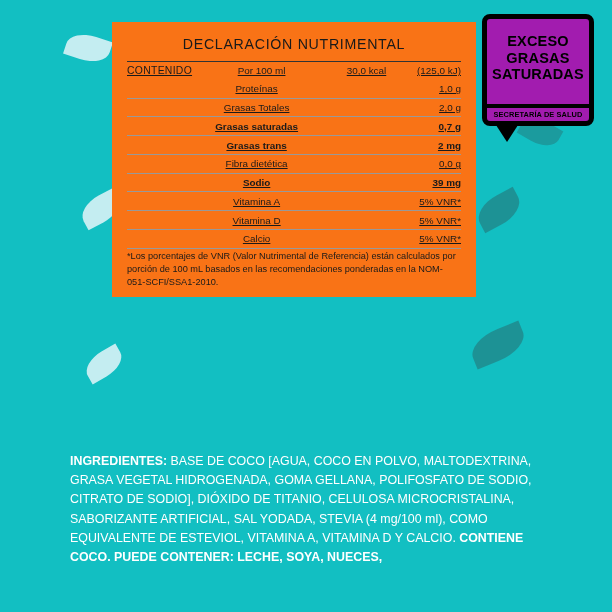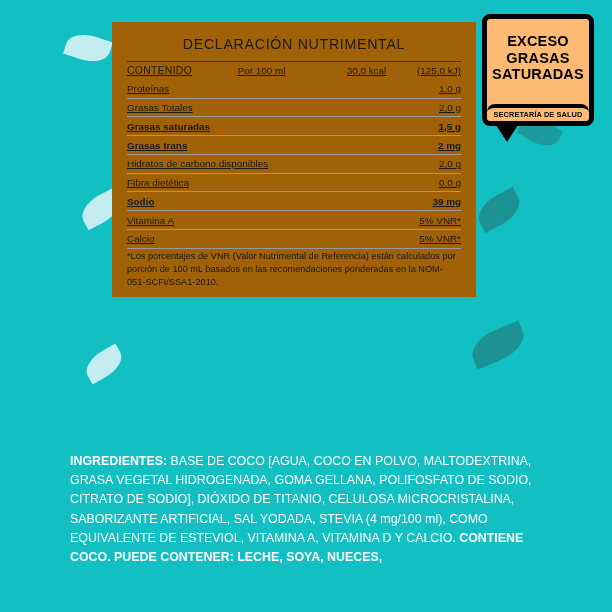--- a/index.html
+++ b/index.html
@@ -35,21 +35,21 @@
     position: absolute;
     left: 482px;
     top: 14px;
     width: 112px;
     height: 112px;
     z-index: 5;
   }
   .seal-body {
     position: absolute;
     inset: 0;
-    background: #fdba74;
+    background: #a21caf;
     border: 5px solid #000;
     border-radius: 8px;
     box-sizing: border-box;
     display: flex;
     flex-direction: column;
     align-items: center;
     justify-content: flex-start;
     padding-top: 14px;
   }
   .seal-text {
@@ -66,40 +66,39 @@
     left: 0;
     right: 0;
     bottom: 0;
     border-top: 4px solid #000;
     font-size: 7.4px;
     font-weight: bold;
     text-align: center;
     padding: 2px 0 2.5px;
     color: #000;
     letter-spacing: .1px;
-    border-radius: 8px;
   }
   .seal-stem {
     position: absolute;
     left: 12px;
     bottom: -16px;
     width: 0;
     height: 0;
     border-left: 13px solid transparent;
     border-right: 13px solid transparent;
     border-top: 20px solid #000;
   }
 
   
   .panel {
     position: absolute;
     left: 112px;
     top: 22px;
     width: 364px;
-    background: #a16207;
+    background: #f97316;
     padding: 10px 0 8px 0;
     box-sizing: border-box;
     z-index: 3;
   }
   .panel-title {
     text-align: center;
     font-size: 14.2px;
     letter-spacing: .7px;
     color: #1a1a1a;
     padding: 4px 0 9px;
@@ -124,21 +123,21 @@
 
   .energy-label {
     font-size: 10.4px;
     letter-spacing: .3px;
     white-space: nowrap;
   }
   .energy-mid { text-align: left; padding-left: 6px; white-space: nowrap;}
   .energy-val { text-align: right; white-space: nowrap; }
   .energy-val2 { text-align: right; white-space: nowrap; }
 
-  .nm  { text-align: left; }
+  .nm  { text-align: center; }
   .val { text-align: right; white-space: nowrap; }
   .ind1 { padding-left: 16px; }
   .ind2 { padding-left: 30px; }
   .b { font-weight: bold; }
 
   .footnote {
     width: 334px;
     margin: 1px auto 0;
     font-size: 9.2px;
     line-height: 1.42;
@@ -198,40 +197,40 @@
     <tr class="rule-bot">
       <td class="nm" colspan="3">Proteínas</td>
       <td class="val">1,0 g</td>
     </tr>
     <tr class="rule-bot">
       <td class="nm" colspan="3">Grasas Totales</td>
       <td class="val">2,0 g</td>
     </tr>
     <tr class="rule-bot">
       <td class="nm ind1 b" colspan="3">Grasas saturadas</td>
-      <td class="val b">1,5 g</td>
+      <td class="val b">0,7 g</td>
     </tr>
     <tr class="rule-bot">
       <td class="nm ind1 b" colspan="3">Grasas trans</td>
       <td class="val b">2 mg</td>
     </tr>
     <tr class="rule-bot">
-      <td class="nm" colspan="3">Hidratos de carbono disponibles</td>
-      <td class="val">2,0 g</td>
-    </tr>
-    <tr class="rule-bot">
       <td class="nm" colspan="3">Fibra dietética</td>
       <td class="val">0,0 g</td>
     </tr>
     <tr class="rule-bot">
       <td class="nm b" colspan="3">Sodio</td>
       <td class="val b">39 mg</td>
     </tr>
     <tr class="rule-bot">
       <td class="nm" colspan="3">Vitamina A</td>
+      <td class="val">5% VNR*</td>
+    </tr>
+    <tr class="rule-bot">
+      <td class="nm" colspan="3">Vitamina D</td>
       <td class="val">5% VNR*</td>
     </tr>
     <tr class="rule-bot">
       <td class="nm" colspan="3">Calcio</td>
       <td class="val">5% VNR*</td>
     </tr>
   </tbody>
     </table>
 
   <div class="footnote">*Los porcentajes de VNR (Valor Nutrimental de Referencia) están calculados por porción de 100 mL  basados en las recomendaciones ponderadas en la NOM-051-SCFI/SSA1-2010.</div>

